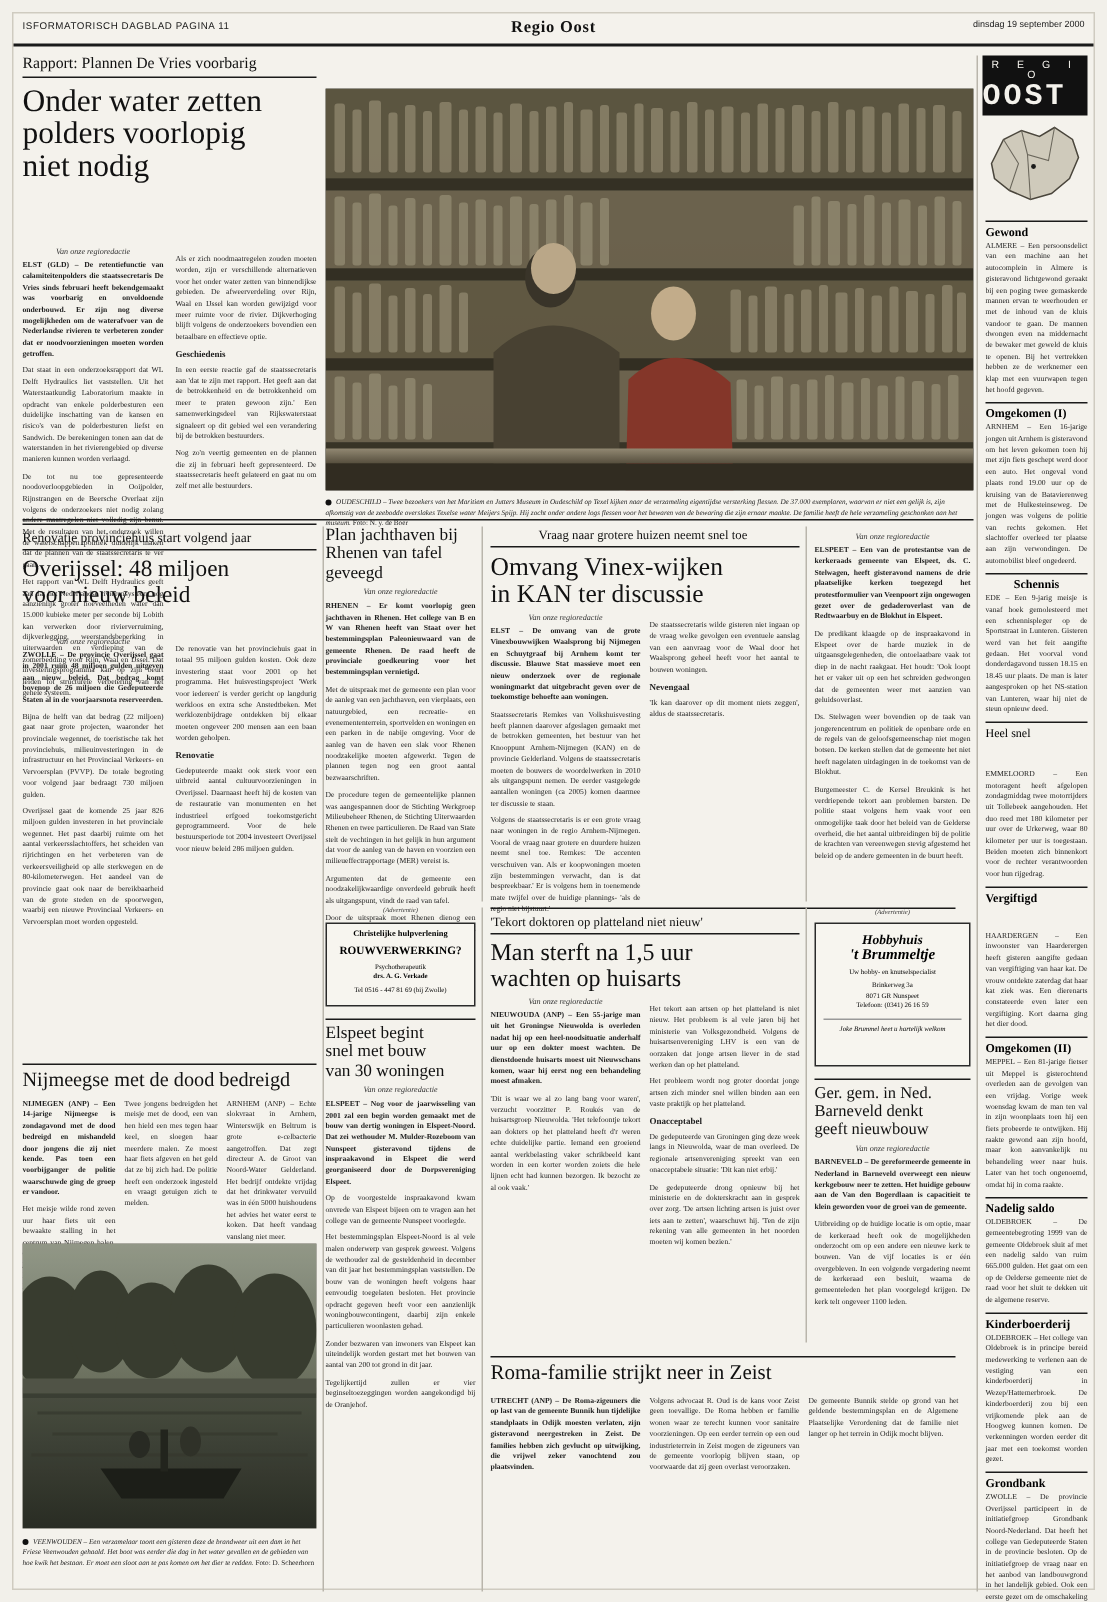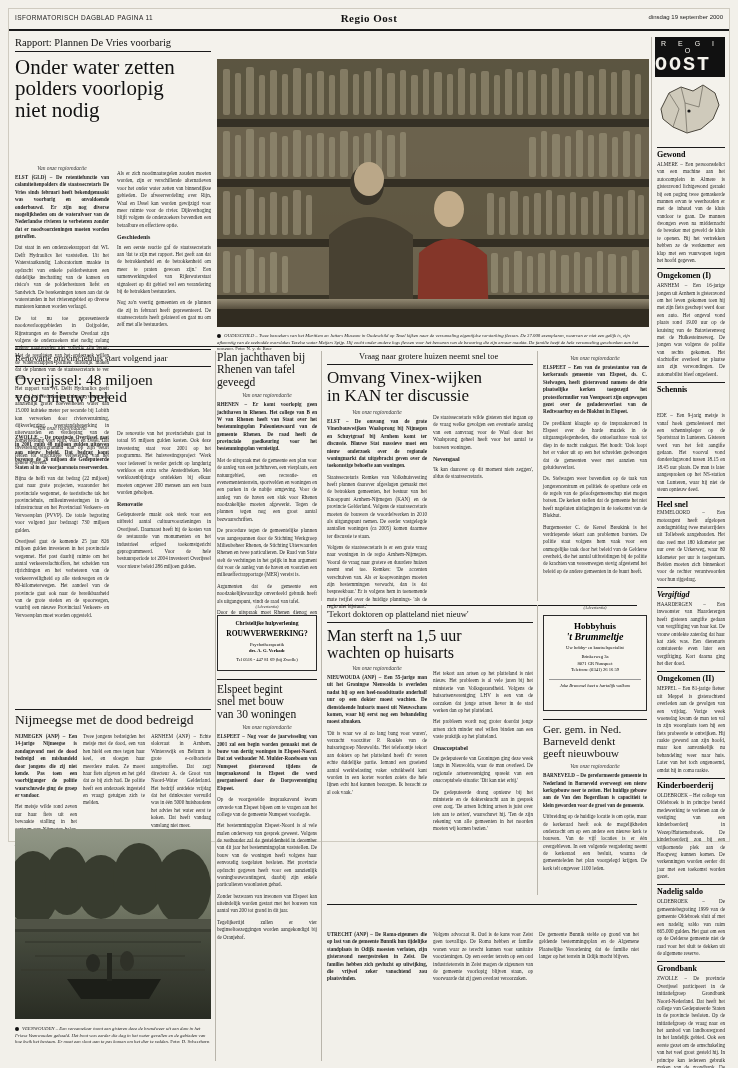--- a/index.html
+++ b/index.html
@@ -4,21 +4,21 @@
 <style>
   html,body{margin:0;padding:0;background:#8a8a88;}
   body{font-family:"Liberation Serif", serif;}
   #page{
     position:relative;
     width:738px;height:1068px;
     background:#f2f0ea;
     overflow:hidden;
   }
   .pg{
-    position:absolute;left:8px;top:8px;width:722px;height:834px;
+    position:absolute;left:8px;top:8px;width:722px;height:1052px;
     background:#f4f2ec;
     border:1px solid #cfcbc0;
     box-sizing:border-box;
     padding:12px;
   }
   
   .masthead{
     position:absolute;left:0;top:0;width:100%;height:22px;
     border-bottom:2px solid #1a1a1a;
     box-sizing:border-box;
@@ -318,47 +318,47 @@
       <div style="font-size:8px;font-weight:bold;margin-bottom:2px;">Gewond</div>
       <div class="body">ALMERE – Een persoonsdelict van een machine aan het autocomplein in Almere is gisteravond lichtgewond geraakt bij een poging twee gemaskerde mannen ervan te weerhouden er met de inhoud van de kluis vandoor te gaan. De mannen dwongen even na middernacht de bewaker met geweld de kluis te openen. Bij het vertrekken hebben ze de werknemer een klap met een vuurwapen tegen het hoofd gegeven.</div>
     </div>
     <div style="margin-top:4px;">
       <div class="rule-h" style="position:relative;width:100%;margin-bottom:2px;"></div>
       <div style="font-size:8px;font-weight:bold;margin-bottom:2px;">Omgekomen (I)</div>
       <div class="body">ARNHEM – Een 16-jarige jongen uit Arnhem is gisteravond om het leven gekomen toen hij met zijn fiets geschept werd door een auto. Het ongeval vond plaats rond 19.00 uur op de kruising van de Batavierenweg met de Hulkesteinseweg. De jongen was volgens de politie van rechts gekomen. Het slachtoffer overleed ter plaatse aan zijn verwondingen. De automobilist bleef ongedeerd.</div>
     </div>
     <div style="margin-top:4px;">
       <div class="rule-h" style="position:relative;width:100%;margin-bottom:2px;"></div>
-      <div style="font-size:8px;font-weight:bold;margin-bottom:18px;">Schennis</div>
+      <div style="font-size:8px;font-weight:bold;margin-bottom:2px;text-align:center;">Schennis</div>
       <div class="body">EDE – Een 9-jarig meisje is vanaf hoek gemolesteerd met een schennispleger op de Sportstraat in Lunteren. Gisteren werd van het feit aangifte gedaan. Het voorval vond donderdagavond tussen 18.15 en 18.45 uur plaats. De man is later aangesproken op het NS-station van Lunteren, waar hij niet de steun opnieuw deed.</div>
     </div>
     <div style="margin-top:4px;">
       <div class="rule-h" style="position:relative;width:100%;margin-bottom:2px;"></div>
-      <div style="font-size:8px;font-weight:bold;margin-bottom:0;">Heel snel</div>
+      <div style="font-size:8px;font-weight:normal;margin-bottom:20px;">Heel snel</div>
       <div class="body">EMMELOORD – Een motoragent heeft afgelopen zondagmiddag twee motorrijders uit Tollebeek aangehouden. Het duo reed met 180 kilometer per uur over de Urkerweg, waar 80 kilometer per uur is toegestaan. Beiden moeten zich binnenkort voor de rechter verantwoorden voor hun rijgedrag.</div>
     </div>
     <div style="margin-top:4px;">
       <div class="rule-h" style="position:relative;width:100%;margin-bottom:2px;"></div>
-      <div style="font-size:8px;font-weight:bold;margin-bottom:2px;font-style:italic;">Vergiftigd</div>
+      <div style="font-size:8px;font-weight:bold;margin-bottom:18px;">Vergiftigd</div>
       <div class="body">HAARDERGEN – Een inwoonster van Haarderergen heeft gisteren aangifte gedaan van vergiftiging van haar kat. De vrouw ontdekte zaterdag dat haar kat ziek was. Een dierenarts constateerde even later een vergiftiging. Kort daarna ging het dier dood.</div>
     </div>
     <div style="margin-top:4px;">
       <div class="rule-h" style="position:relative;width:100%;margin-bottom:2px;"></div>
       <div style="font-size:8px;font-weight:bold;margin-bottom:2px;">Omgekomen (II)</div>
       <div class="body">MEPPEL – Een 81-jarige fietser uit Meppel is gisterochtend overleden aan de gevolgen van een vrijdag. Vorige week woensdag kwam de man ten val in zijn woonplaats toen hij een fiets probeerde te ontwijken. Hij raakte gewond aan zijn hoofd, maar kon aanvankelijk nu behandeling weer naar huis. Later van het toch ongenoemd, omdat hij in coma raakte.</div>
     </div>
     <div style="margin-top:4px;">
       <div class="rule-h" style="position:relative;width:100%;margin-bottom:2px;"></div>
+      <div style="font-size:8px;font-weight:bold;margin-bottom:2px;">Nadelig saldo</div>
+      <div class="body">OLDEBROEK – De gemeentebegroting 1999 van de gemeente Oldebroek sluit af met een nadelig saldo van ruim 665.000 gulden. Het gaat om een op de Oelderse gemeente niet de raad voor het sluit te dekken uit de algemene reserve.</div>
+    </div>
+    <div style="margin-top:4px;">
+      <div class="rule-h" style="position:relative;width:100%;margin-bottom:2px;"></div>
       <div style="font-size:8px;font-weight:bold;margin-bottom:2px;">Kinderboerderij</div>
       <div class="body">OLDEBROEK – Het college van Oldebroek is in principe bereid medewerking te verlenen aan de vestiging van een kinderboerderij in Wezep/Hattemerbroek. De kinderboerderij zou bij een vrijkomende plek aan de Hoogweg kunnen komen. De verkenningen worden eerder dit jaar met een toekomst worden gezet.</div>
-    </div>
-    <div style="margin-top:4px;">
-      <div class="rule-h" style="position:relative;width:100%;margin-bottom:2px;"></div>
-      <div style="font-size:8px;font-weight:bold;margin-bottom:2px;">Nadelig saldo</div>
-      <div class="body">OLDEBROEK – De gemeentebegroting 1999 van de gemeente Oldebroek sluit af met een nadelig saldo van ruim 665.000 gulden. Het gaat om een op de Oelderse gemeente niet de raad voor het sluit te dekken uit de algemene reserve.</div>
     </div>
     <div style="margin-top:4px;">
       <div class="rule-h" style="position:relative;width:100%;margin-bottom:2px;"></div>
       <div style="font-size:8px;font-weight:bold;margin-bottom:2px;">Grondbank</div>
       <div class="body">ZWOLLE – De provincie Overijssel participeert in de initiatiefgroep Grondbank Noord-Nederland. Dat heeft het college van Gedeputeerde Staten in de provincie besloten. Op de initiatiefgroep de vraag naar en het aanbod van landbouwgrond in het landelijk gebied. Ook een eerste gezet om de omschakeling van het veel groot gesteld hij. In principe kan iedereen gebruik maken van de grondbank. De grondbank is vooral bedoeld voor agrarische ondernemers in Drenthe, Overijssel en Friesland.</div>
     </div>
 
   </div>
 
   <div class="rule-h" style="left:6px;top:337px;width:634px;"></div>
@@ -489,21 +489,21 @@
       <div class="sub">Onacceptabel</div>
       <p>De gedeputeerde van Groningen ging deze week langs in Nieuwolda, waar de man overleed. De regionale artsenvereniging spreekt van een onacceptabele situatie: 'Dit kan niet erbij.'</p>
       <p>De gedeputeerde drong opnieuw bij het ministerie en de dokterskracht aan in gesprek over zorg. 'De artsen lichting artsen is juist over iets aan te zetten', waarschuwt hij. 'Ten de zijn rekening van alle gemeenten in het noorden moeten wij komen bezien.'</p>
     </div>
   </div>
 
   <div class="col" style="left:534px;top:596px;width:104px;">
     <div class="adlabel">(Advertentie)</div>
   </div>
   <div class="adbox" style="left:534px;top:606px;width:104px;height:96px;padding:5px 5px;">
-    <div class="center b" style="font-size:9px;">Hobbyhuis</div>
+    <div class="center b" style="font-size:9px;font-style:italic;">Hobbyhuis</div>
     <div class="center b" style="font-size:10px;font-style:italic;">'t Brummeltje</div>
     <div class="center tiny" style="margin-top:3px;">Uw hobby- en knutselspecialist</div>
     <div class="center tiny" style="margin-top:3px;">Brinkerweg 3a</div>
     <div class="center tiny">8071 GR Nunspeet</div>
     <div class="center tiny">Telefoon: (0341) 26 16 59</div>
     <div class="center tiny it" style="margin-top:5px;border-top:1px solid #999;padding-top:3px;">Joke Brummel heet u hartelijk welkom</div>
   </div>
 
   <div class="rule-h" style="left:534px;top:710px;width:104px;"></div>
   <div class="col" style="left:534px;top:714px;width:104px;">
@@ -580,20 +580,23 @@
     </svg>
   </div>
   <div class="col" style="left:6px;top:1014px;width:196px;">
     <div class="capt">
       <span class="bullet"></span><span>VEENWOUDEN – Een verzamelaar toont een gisteren deze de brandweer uit een dam in het Friese Veenwouden gehaald. Het boot was eerder die dag in het water gevallen en de gebieden van hoe kwik het bestaan. Er moet een sloot aan te pas komen om het dier te redden.</span>
       <span class="credit">Foto: D. Scheerhorn</span>
     </div>
   </div>
 
   <div class="rule-h" style="left:318px;top:895px;width:310px;"></div>
+  <div class="col" style="left:318px;top:899px;width:310px;">
+    <h1 class="head" style="font-size:14px;line-height:1.08;">Roma-familie strijkt neer in Zeist</h1>
+  </div>
   <div class="col" style="left:318px;top:922px;width:100px;">
     <div class="body">
       <p class="lead">UTRECHT (ANP) – De Roma-zigeuners die op last van de gemeente Bunnik hun tijdelijke standplaats in Odijk moesten verlaten, zijn gisteravond neergestreken in Zeist. De families hebben zich gevlucht op uitwijking, die vrijwel zeker vanochtend zou plaatsvinden.</p>
     </div>
   </div>
   <div class="col" style="left:424px;top:922px;width:100px;">
     <div class="body">
       <p>Volgens advocaat R. Oud is de kans voor Zeist geen toevallige. De Roma hebben er familie wonen waar ze terecht kunnen voor sanitaire voorzieningen. Op een eerder terrein op een oud industrieterrein in Zeist mogen de zigeuners van de gemeente voorlopig blijven staan, op voorwaarde dat zij geen overlast veroorzaken.</p>
     </div>
   </div>

